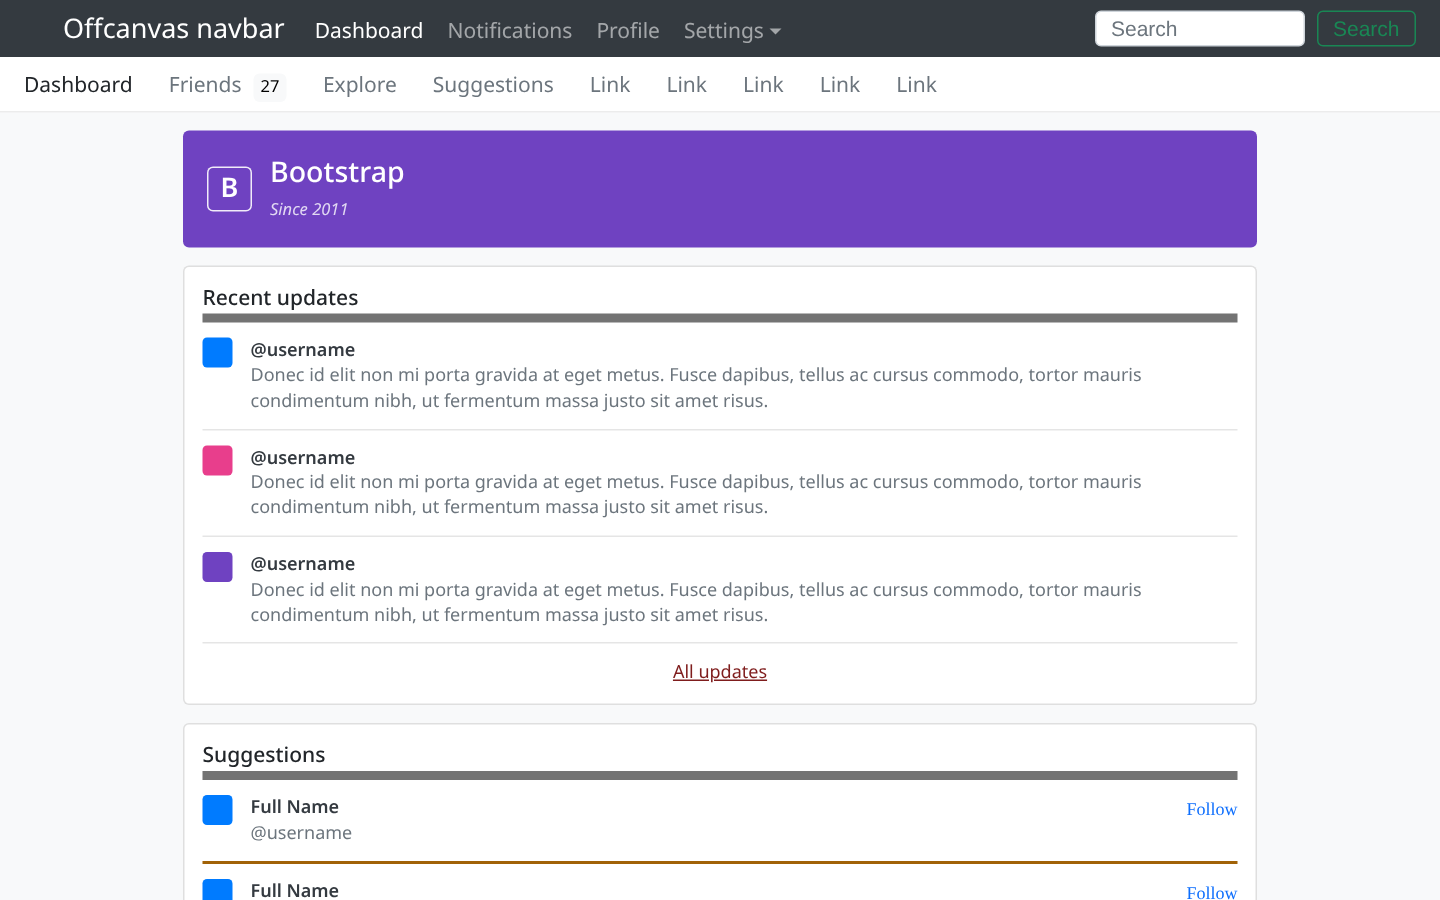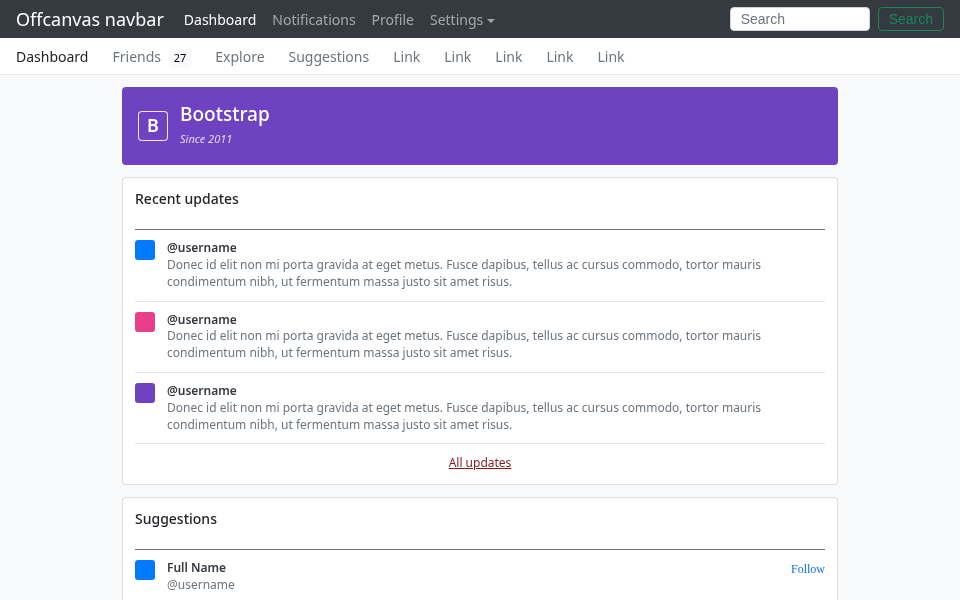--- a/index.html
+++ b/index.html
@@ -17,20 +17,21 @@
       align-items: center;
       background: #343a40;
       padding: 6px 16px;
       height: 38px;
     }
     .navbar-brand {
       color: #fff;
       font-size: 18px;
       padding-right: 12px;
       cursor: pointer;
+      margin-left: 26px;
     }
     .navbar-nav {
       display: flex;
       align-items: center;
       list-style: none;
       gap: 0;
     }
     .navbar-nav li { list-style: none; }
     .navbar-link {
       color: rgba(255,255,255,0.55);
@@ -143,22 +144,22 @@
     .card {
       background: #fff;
       border: 1px solid rgba(0,0,0,0.125);
       border-radius: 4px;
       padding: 10px 12px 10px;
       margin-bottom: 12px;
     }
     .card h6.section-title {
       font-size: 14px;
       font-weight: 500;
-      border-bottom: 1px solid #737373;
-      padding-bottom: 20px;
+      border-bottom: 6px solid #737373;
+      padding-bottom: 0;
       margin-bottom: 0;
     }
 
     .media {
       display: flex;
       align-items: flex-start;
       padding: 10px 0;
       border-bottom: 1px solid #e5e5e5;
     }
     .media:last-of-type { border-bottom: 1px solid #e5e5e5; }
@@ -174,21 +175,21 @@
       font-size: 12px;
       color: #343a40;
       display: block;
     }
     .media-body span.update-text { color: #6c757d; }
 
     .suggestion {
       display: flex;
       align-items: flex-start;
       padding: 10px 0;
-      border-bottom: 7px solid #a16207;
+      border-bottom: 2px solid #a16207;
     }
     .suggestion .media-body strong { color: #343a40; font-weight: 600; font-size: 12px; }
     .suggestion .media-body .handle { display: block; color: #6c757d; font-size: 12px; }
     .follow { color: #0d6efd; font-size: 12px; cursor: pointer; font-family: Liberation Serif, serif; }
 
     .card-footer-link {
       display: block;
       text-align: center;
       color: #7f1d1d;
       font-size: 12px;

